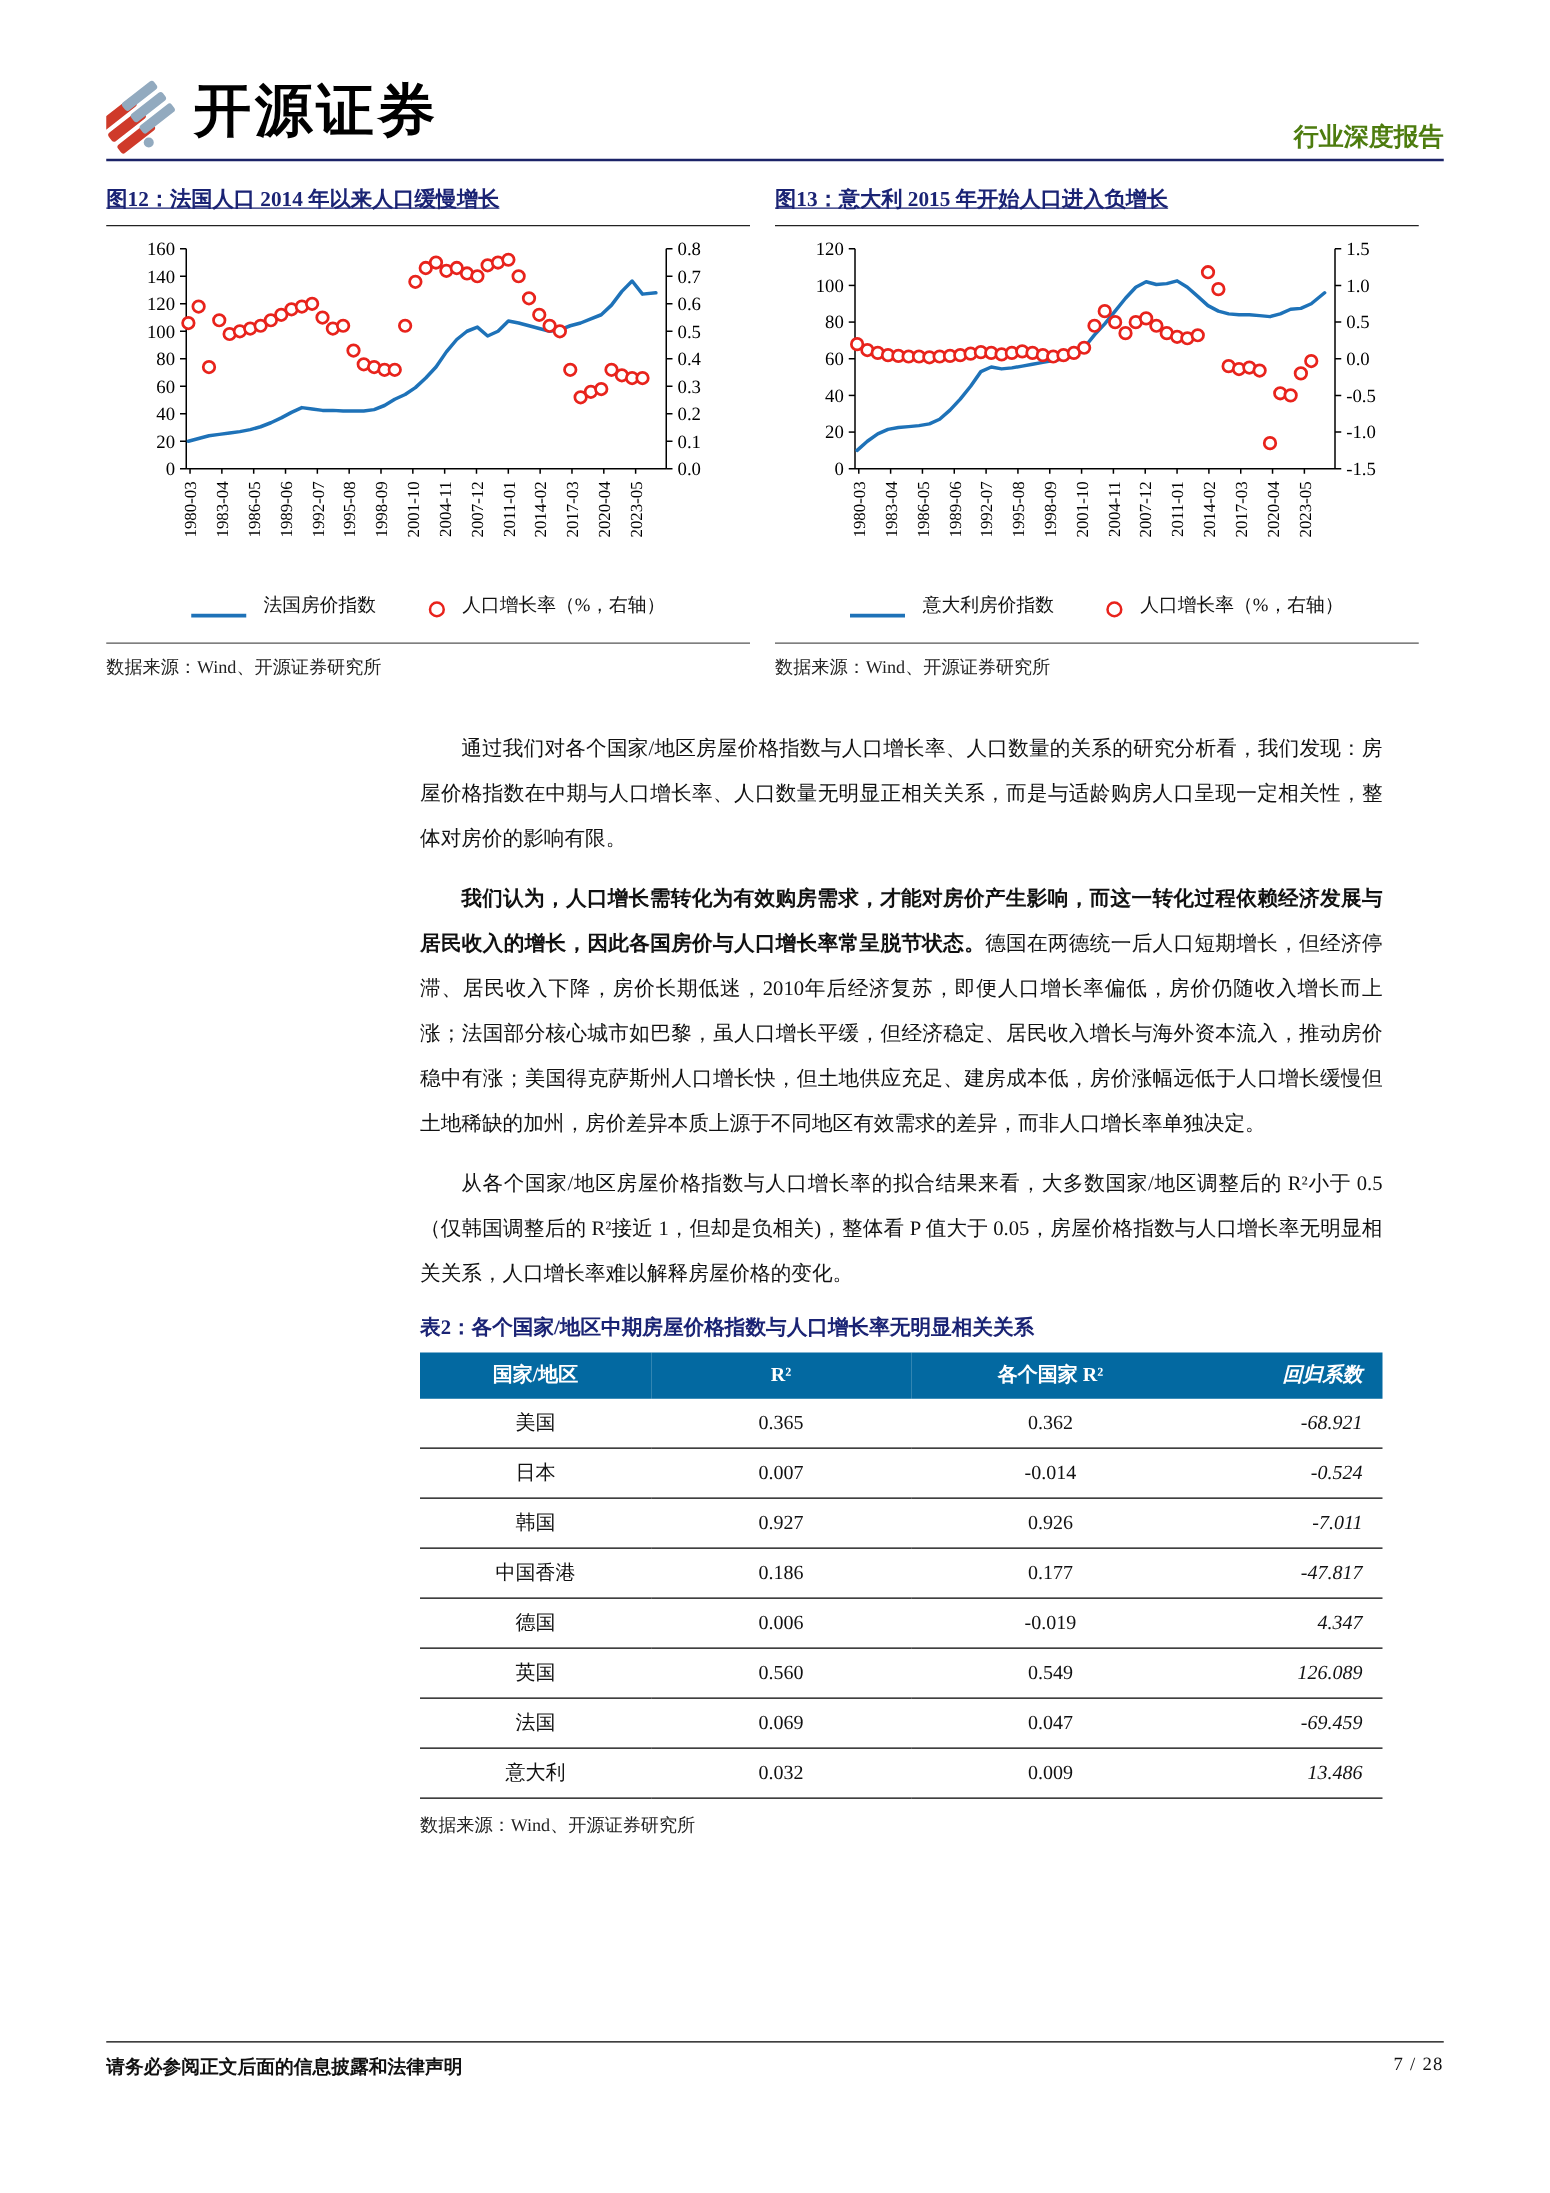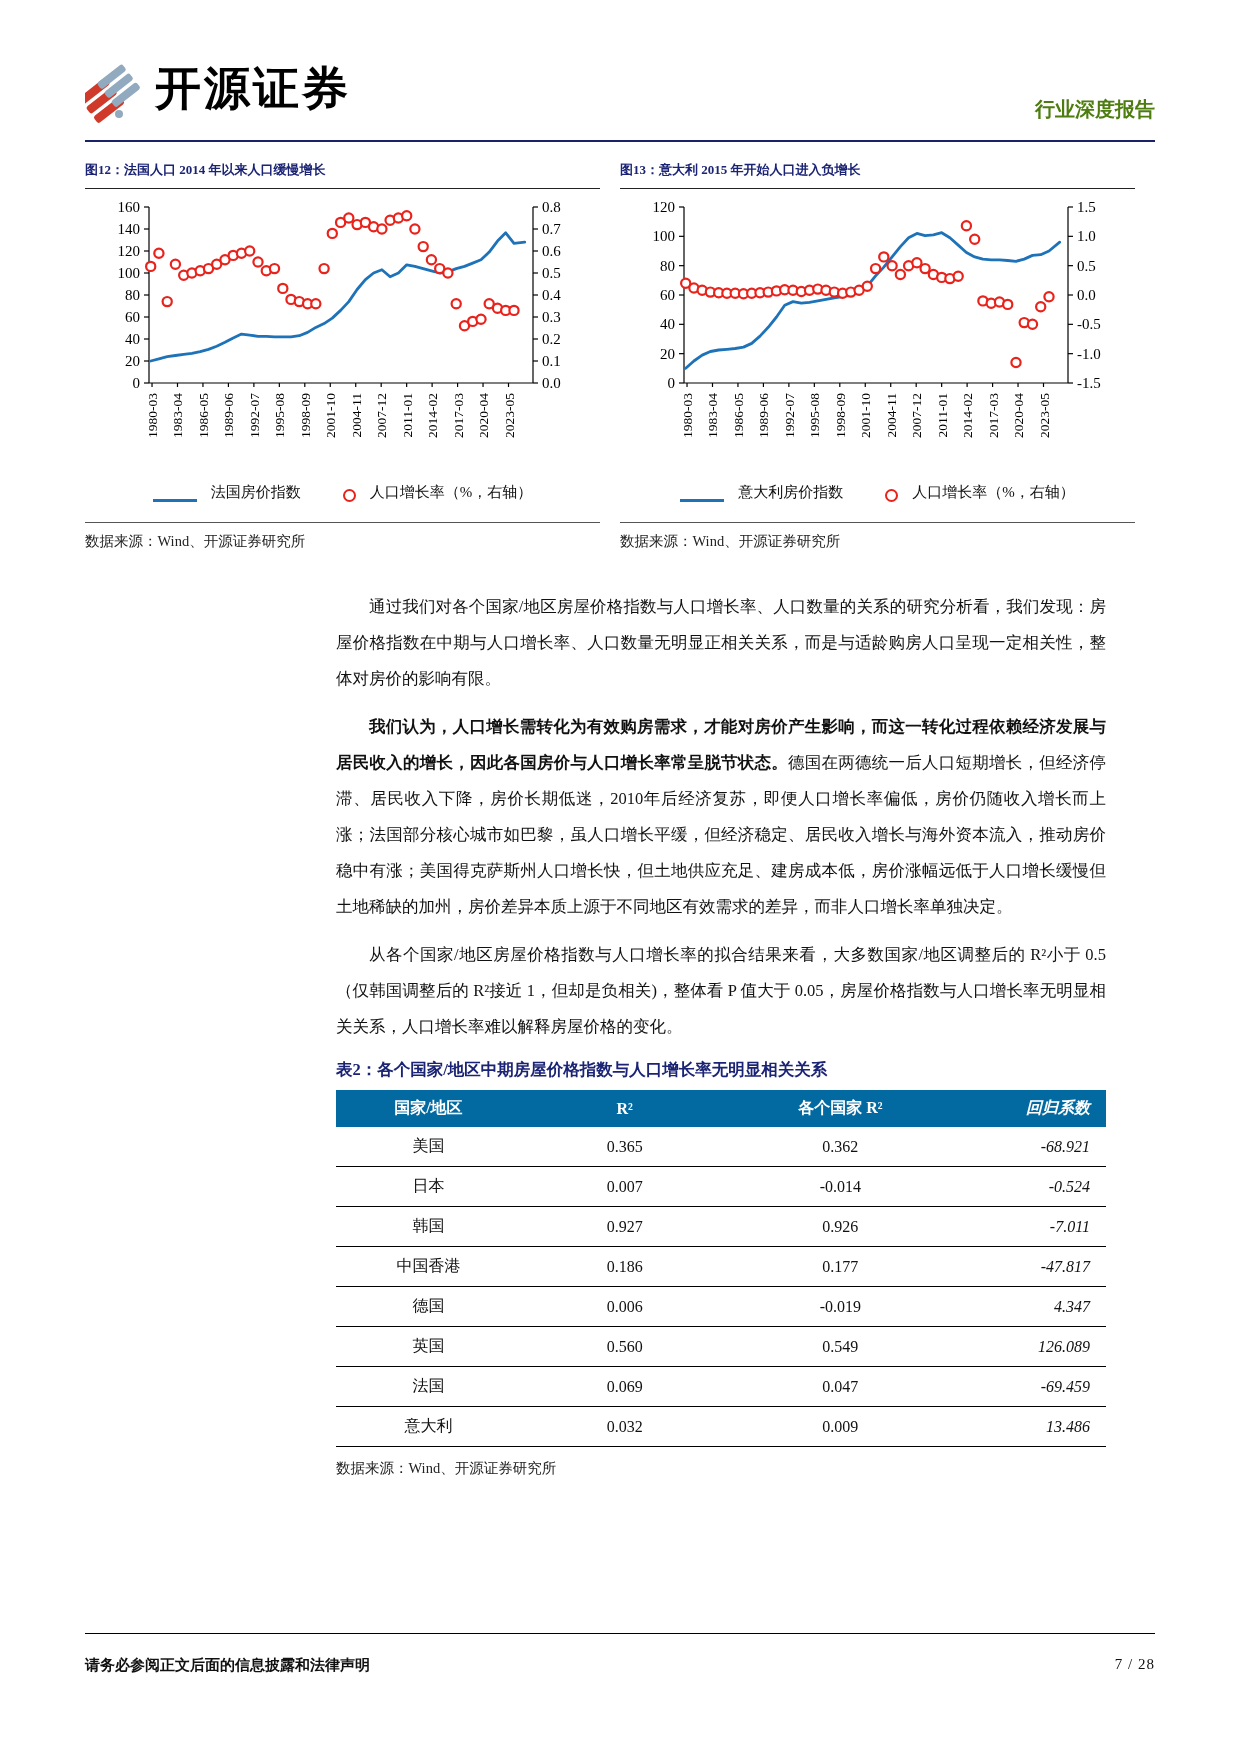--- a/index.html
+++ b/index.html
@@ -1,29 +1,29 @@
 <!DOCTYPE html>
 <html><head>
 <meta charset="utf-8">
 <style>
   html,body{margin:0;padding:0;background:#fff;}
   .page{width:1240px;height:1754px;position:relative;background:#fff;overflow:hidden;
         font-family:"Liberation Serif","DejaVu Serif",serif;color:#111;}
   .content{padding:26px 85px 0;}
   
   .header{display:flex;justify-content:space-between;align-items:flex-end;
-          border-bottom:2px solid #1b2368;padding-bottom:16px;height:98px;}
+          border-bottom:2px solid #1b2368;padding-bottom:3px;height:98px;}
   .logo{display:flex;align-items:center;gap:12px;}
   .logo-cn{font-family:"Liberation Sans","DejaVu Sans",sans-serif;font-size:46px;font-weight:900;
            letter-spacing:3px;color:#000;line-height:1;}
   .report-type{font-size:20px;font-weight:bold;color:#4d7c0f;padding-bottom:1px;}
   
   .figs{display:flex;gap:20px;margin-top:15px;}
   .fig{width:515px;}
-  .fig-title{font-size:13px;font-weight:bold;color:#1a2374;padding:4px 0 9px;border-bottom:1.5px solid #222;}
+  .fig-title{font-size:17px;font-weight:bold;color:#1a2374;padding:4px 0 9px;border-bottom:1.5px solid #222;text-decoration:underline;}
   .fig svg{display:block;margin-top:8px;}
   svg text{font-family:"Liberation Serif","DejaVu Serif",serif;fill:#000;}
   .tick{font-size:15px;}
   .xtick{font-size:13.5px;}
   .legend{display:flex;justify-content:center;align-items:flex-end;gap:14px;font-size:15px;margin-top:4px;}
   .lg-line{display:inline-block;width:44px;height:3px;background:#1e72b8;}
   .lg-circle{display:inline-block;width:9px;height:9px;border:2.5px solid #e8231c;border-radius:50%;background:#fff;}
   .lg-gap{width:14px;}
   .fig-src{margin-top:20px;border-top:1px solid #555;padding-top:9px;font-size:14.5px;color:#222;}
   
@@ -36,21 +36,21 @@
   table{width:100%;border-collapse:collapse;font-size:16px;}
   th{background:#0369a1;color:#fff;font-weight:bold;padding:8px 16px;}
   td{padding:9px 0;border-bottom:1px solid #000;}
   .c0{width:24%;text-align:center;}
   .c1{width:27%;text-align:center;}
   .c2{width:29%;text-align:center;}
   .c3{width:20%;text-align:right;padding-right:16px;font-style:italic;}
   .tbl-src{font-size:14.5px;margin-top:12px;color:#222;}
   
   .footer{position:absolute;left:85px;right:85px;top:1633px;border-top:1.5px solid #000;
-          padding-top:22px;display:flex;justify-content:space-between;font-size:15px;gap:32px;}
+          padding-top:10px;display:flex;justify-content:space-between;font-size:15px;gap:32px;}
   .disclaimer{font-weight:bold;}
   .page-num{letter-spacing:1px;}
 </style>
 </head>
 <body>
 
 <div class="page">
   <div class="content">
 
     <div class="header">

